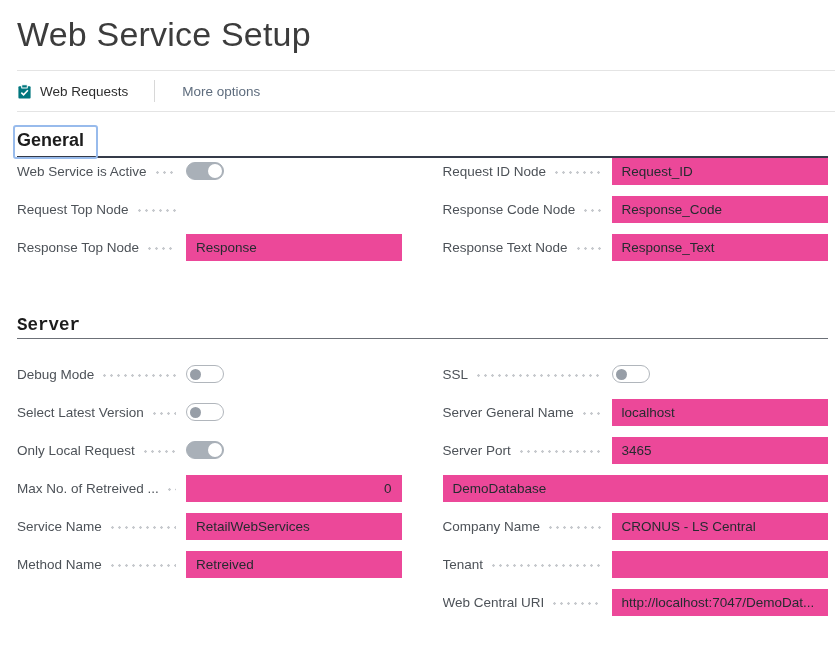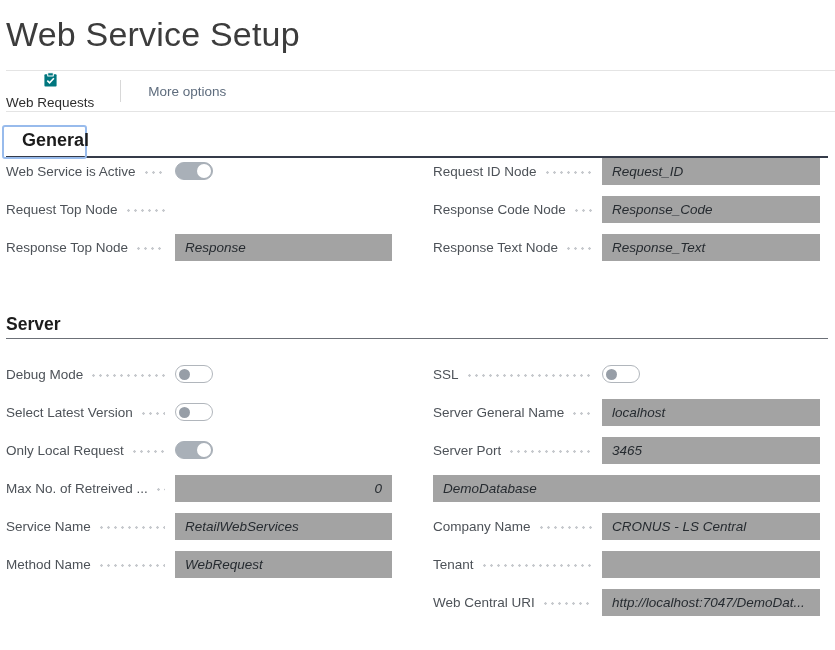--- a/index.html
+++ b/index.html
@@ -2,63 +2,63 @@
 <html><head>
 <meta charset="utf-8">
 <style>
   html,body{margin:0;padding:0;background:#ffffff;}
   body{
     width:835px;height:650px;overflow:hidden;
     font-family:"Liberation Sans","DejaVu Sans",sans-serif;
     color:#262b30;font-size:13.5px;
     -webkit-font-smoothing:antialiased;
   }
-  .page{width:835px;height:456px;box-sizing:border-box;padding-left:6px;position:relative;}
+  .page{width:835px;height:456px;box-sizing:border-box;padding-left:17px;position:relative;}
 
   
   .title-bar{height:71px;box-sizing:border-box;border-bottom:1px solid #e4e4e4;margin-right:0;}
   .page-title{
     font-size:34px;font-weight:300;color:#3c3c3c;letter-spacing:.2px;
     padding-top:13px;line-height:42px;white-space:nowrap;
   }
 
   
   .toolbar{height:41px;box-sizing:border-box;border-bottom:1px solid #e4e4e4;
     display:flex;align-items:center;}
-  .tb-btn{display:flex;align-items:center;gap:8px;cursor:pointer;flex-direction:column;}
+  .tb-btn{display:flex;align-items:center;gap:8px;cursor:pointer;}
   .tb-btn .tb-label{color:#2d2d2d;}
   .tb-sep{width:1px;height:22px;background:#d8d8d8;margin:0 27px 0 26px;}
   .tb-more{color:#5e6c7d;cursor:pointer;}
   .tb-icon{width:15px;height:15px;display:block;}
 
   
   .sec-hd1{position:relative;height:46px;box-sizing:border-box;border-bottom:2px solid #353b49;margin-right:7px;}
-  .sec-hd1 .sec-title{position:absolute;left:16px;bottom:5px;font-size:18px;font-weight:600;color:#1c1c1c;}
+  .sec-hd1 .sec-title{position:absolute;left:0;bottom:5px;font-size:18px;font-weight:600;color:#1c1c1c;}
   .focus-box{position:absolute;left:-4px;top:13px;bottom:-3px;width:81px;
     border:2px solid #98bbec;border-radius:3px;pointer-events:none;}
   .sec-hd2{position:relative;height:24px;box-sizing:border-box;border-bottom:1.5px solid #6c7077;
     margin-top:43px;margin-right:7px;}
-  .sec-hd2 .sec-title{position:absolute;left:0;bottom:3px;font-size:17.5px;font-weight:600;color:#1c1c1c;}
+  .sec-hd2 .sec-title{position:absolute;left:0;bottom:3px;font-size:17.5px;font-weight:600;color:#1c1c1c;font-family:Liberation Mono, monospace;}
 
   
   .cols{display:flex;margin-right:7px;}
   .col{display:flex;flex-direction:column;}
   .col.left{width:386px;margin-right:41px;}
   .col.right{width:387px;}
   .rows-general{}
   .rows-server{margin-top:22px;}
   .frow{height:38px;display:flex;align-items:flex-start;}
   .lbl-zone{width:169px;min-width:169px;height:27px;display:flex;align-items:center;overflow:hidden;}
   .lbl{color:#4d5258;white-space:nowrap;overflow:hidden;flex-shrink:0;}
   .dots{flex:1;height:3px;margin:1px 10px 0 7px;
     background-image:radial-gradient(circle,#c6c9cd 1.2px,transparent 1.45px);
     background-size:7px 3px;background-repeat:repeat-x;background-position:left center;}
   .ctl{flex:1;height:27px;}
-  .field{height:27px;line-height:27px;background:#a3a3a3;color:#262b30;
-    padding:0 10px;white-space:nowrap;overflow:hidden;cursor:text;font-style:italic;}
+  .field{height:27px;line-height:27px;background:#ec4899;color:#262b30;
+    padding:0 10px;white-space:nowrap;overflow:hidden;cursor:text;}
   .field.num{text-align:right;}
 
   
   .toggle{width:38px;height:18px;border-radius:10px;margin-top:4px;position:relative;
     box-sizing:border-box;cursor:pointer;}
   .toggle[data-state="on"]{background:#a9b0b8;border:1px solid #a9b0b8;}
   .toggle[data-state="on"] .knob{position:absolute;right:1px;top:1px;width:14px;height:14px;
     border-radius:50%;background:#ffffff;}
   .toggle[data-state="off"]{background:#ffffff;border:1px solid #b1b6bc;}
   .toggle[data-state="off"] .knob{position:absolute;left:3px;top:2.5px;width:11px;height:11px;
@@ -207,21 +207,21 @@
         <div class="ctl">
             <div class="field">RetailWebServices</div>
           </div>
       </div>
       <div class="frow">
         <div class="lbl-zone">
             <span class="lbl">Method Name</span>
             <span class="dots"></span>
           </div>
         <div class="ctl">
-            <div class="field">WebRequest</div>
+            <div class="field">Retreived</div>
           </div>
       </div>
     </div>
     <div class="col right">
       <div class="frow">
         <div class="lbl-zone">
             <span class="lbl">SSL</span>
             <span class="dots"></span>
           </div>
         <div class="ctl">

